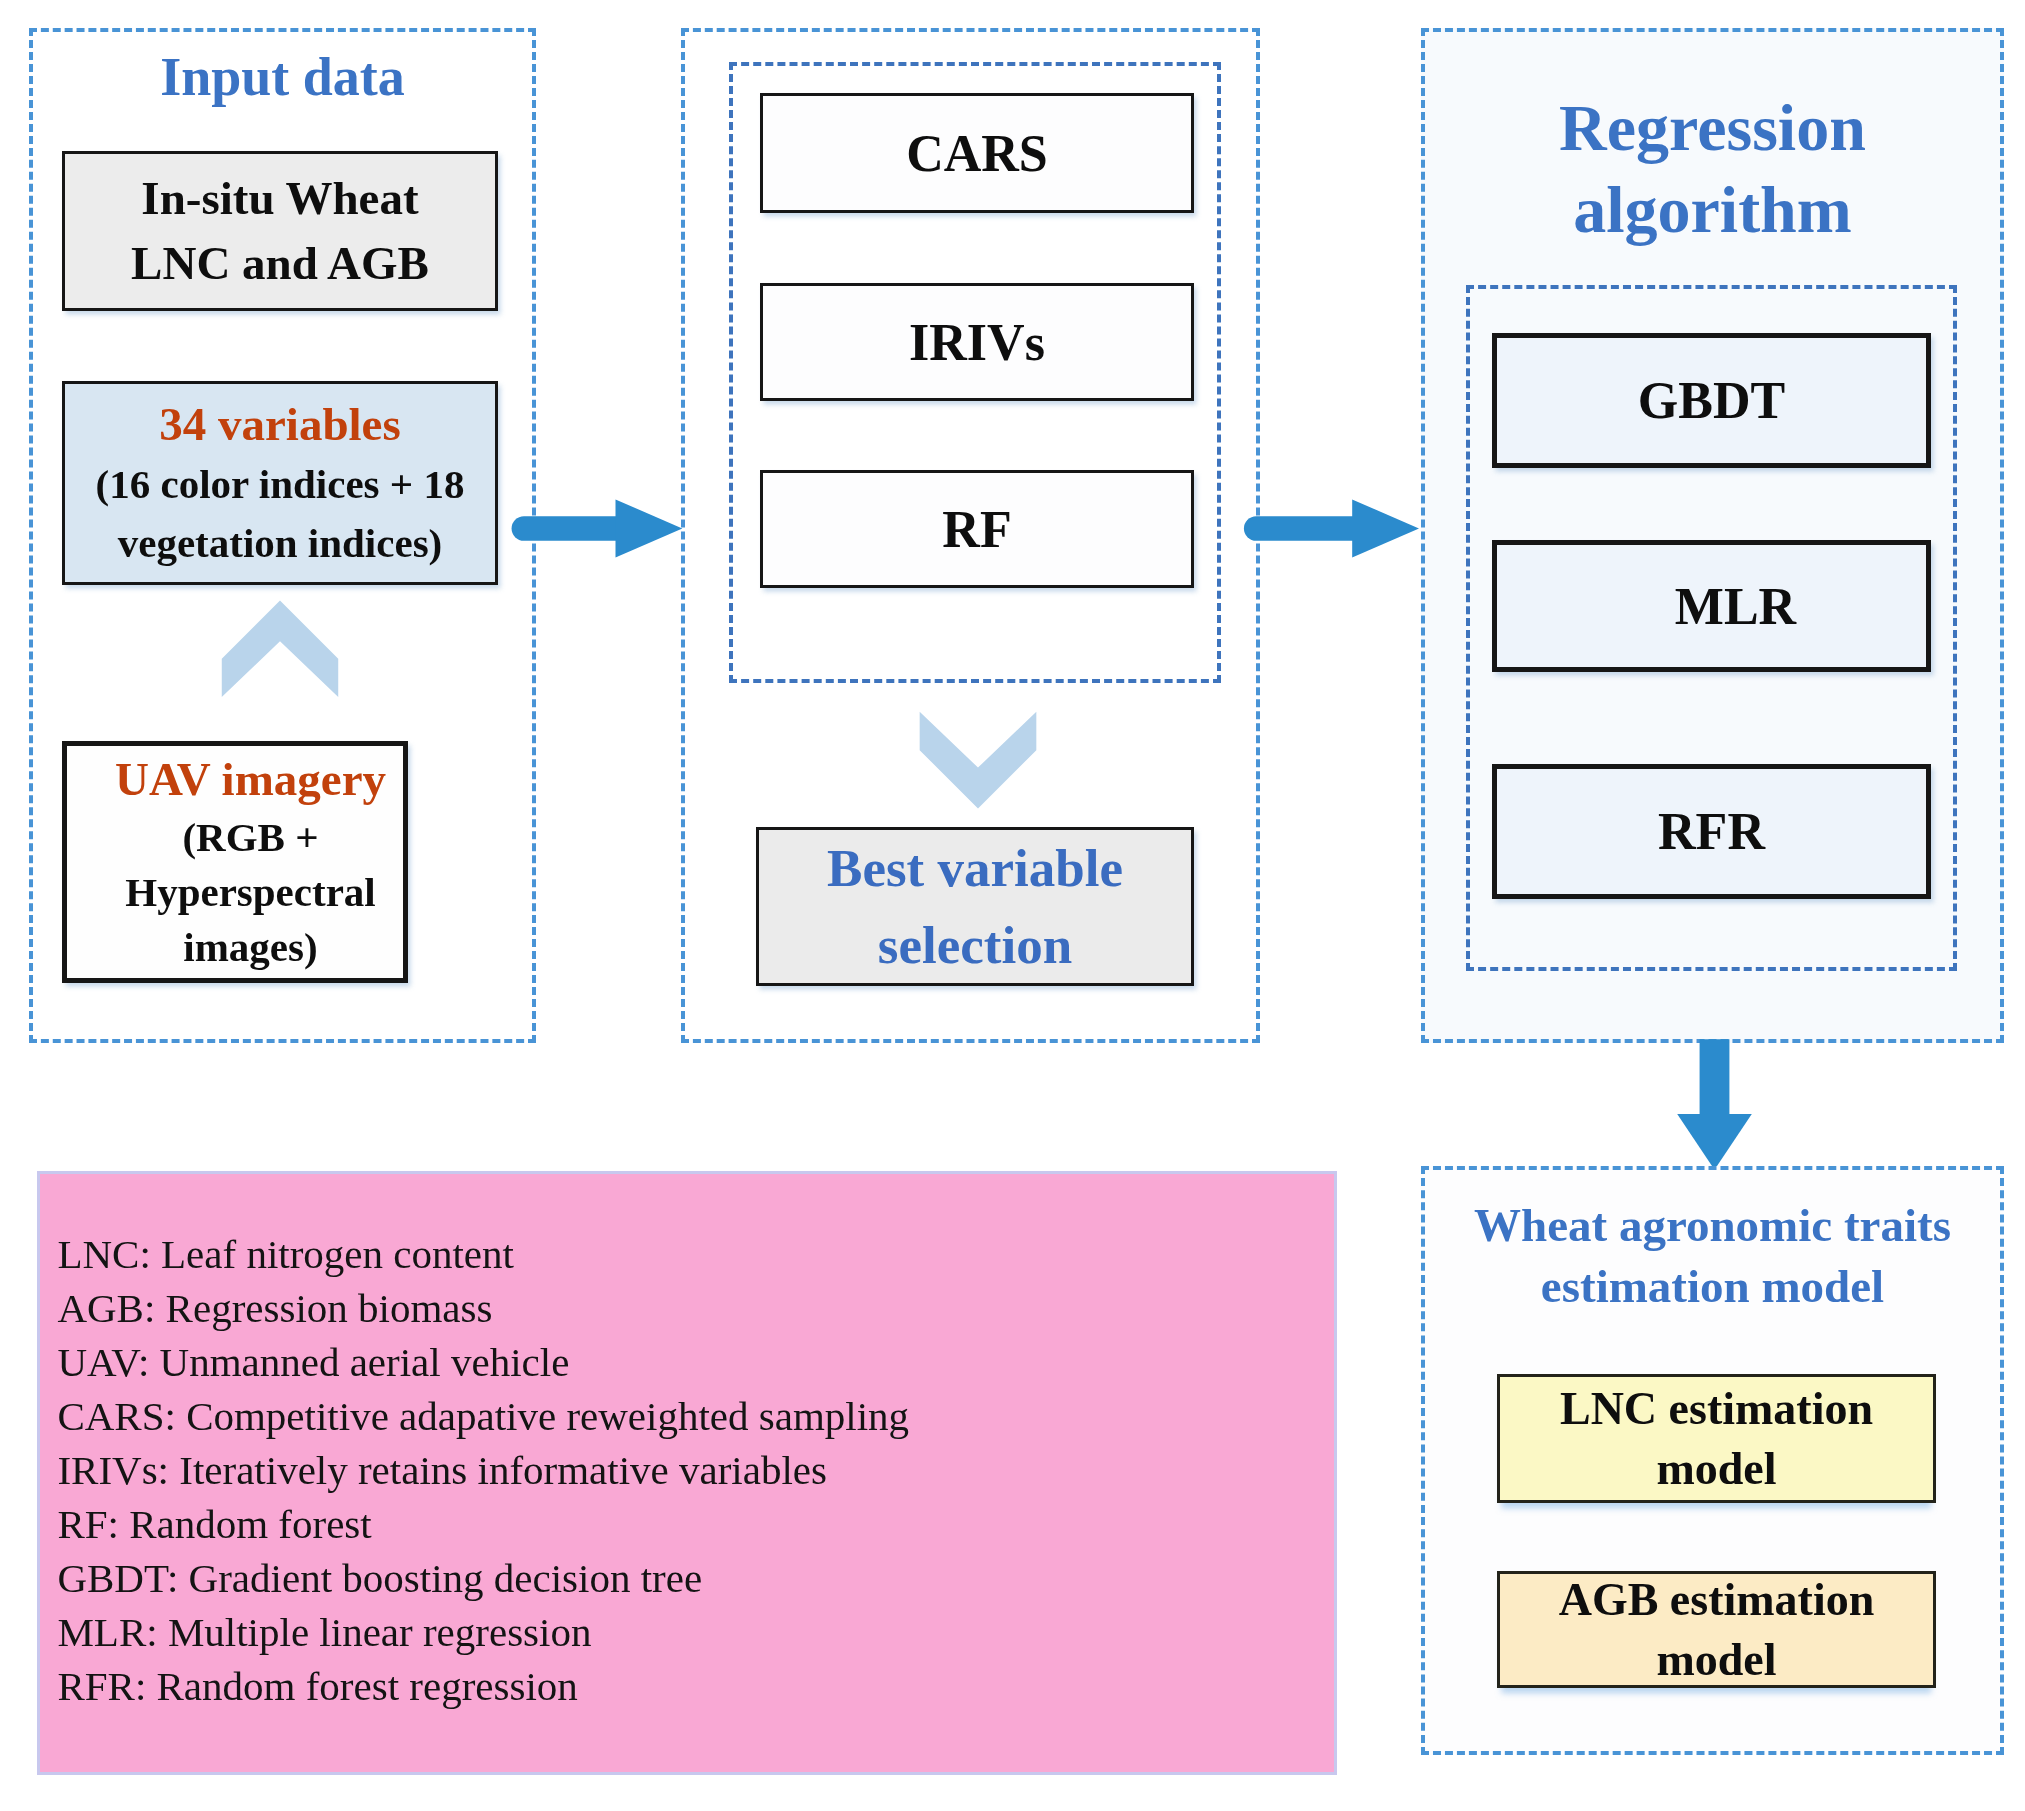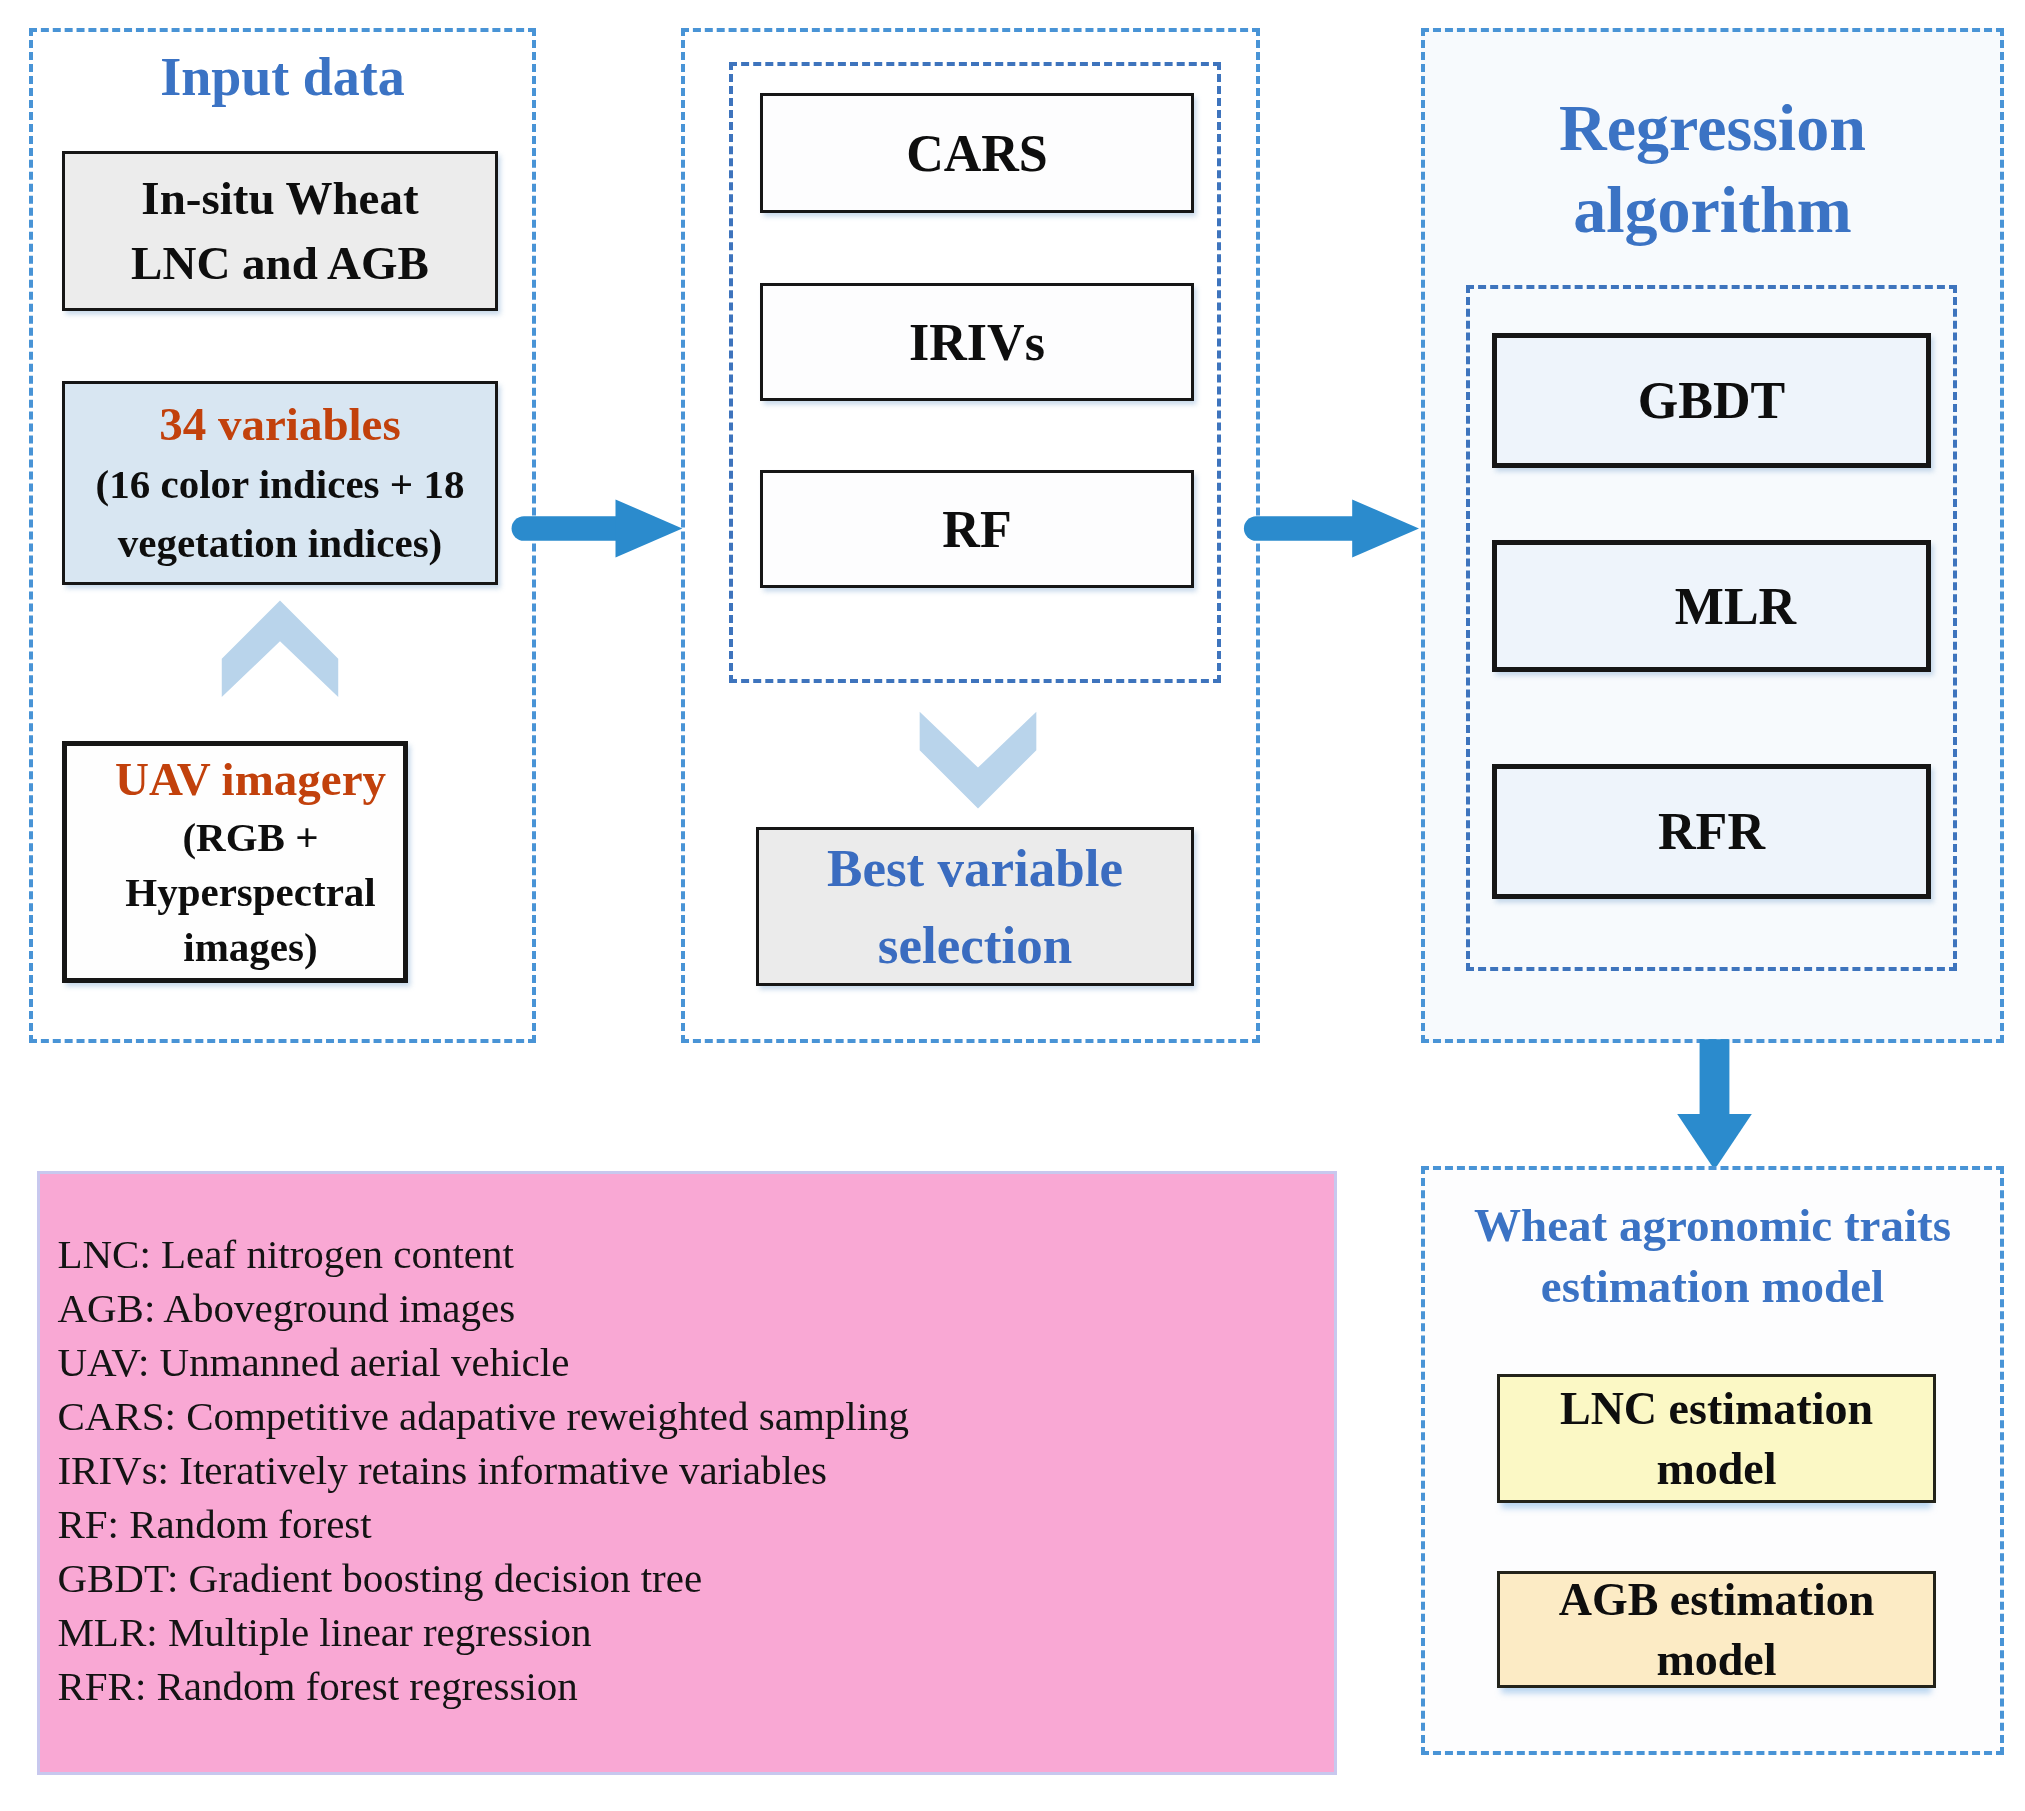--- a/index.html
+++ b/index.html
@@ -171,21 +171,21 @@
     <div>LNC estimation</div>
     <div>model</div>
   </div>
   <div class="sbox box-agb">
     <div>AGB estimation</div>
     <div>model</div>
   </div>
 
   <div class="legend">
     <div class="li">LNC: Leaf nitrogen content</div>
-    <div class="li">AGB: Aboveground images</div>
+    <div class="li">AGB: Regression biomass</div>
     <div class="li">UAV: Unmanned aerial vehicle</div>
     <div class="li">CARS: Competitive adapative reweighted sampling</div>
     <div class="li">IRIVs: Iteratively retains informative variables</div>
     <div class="li">RF: Random forest</div>
     <div class="li">GBDT: Gradient boosting decision tree</div>
     <div class="li">MLR: Multiple linear regression</div>
     <div class="li">RFR: Random forest regression</div>
   </div>
 
 </div>

